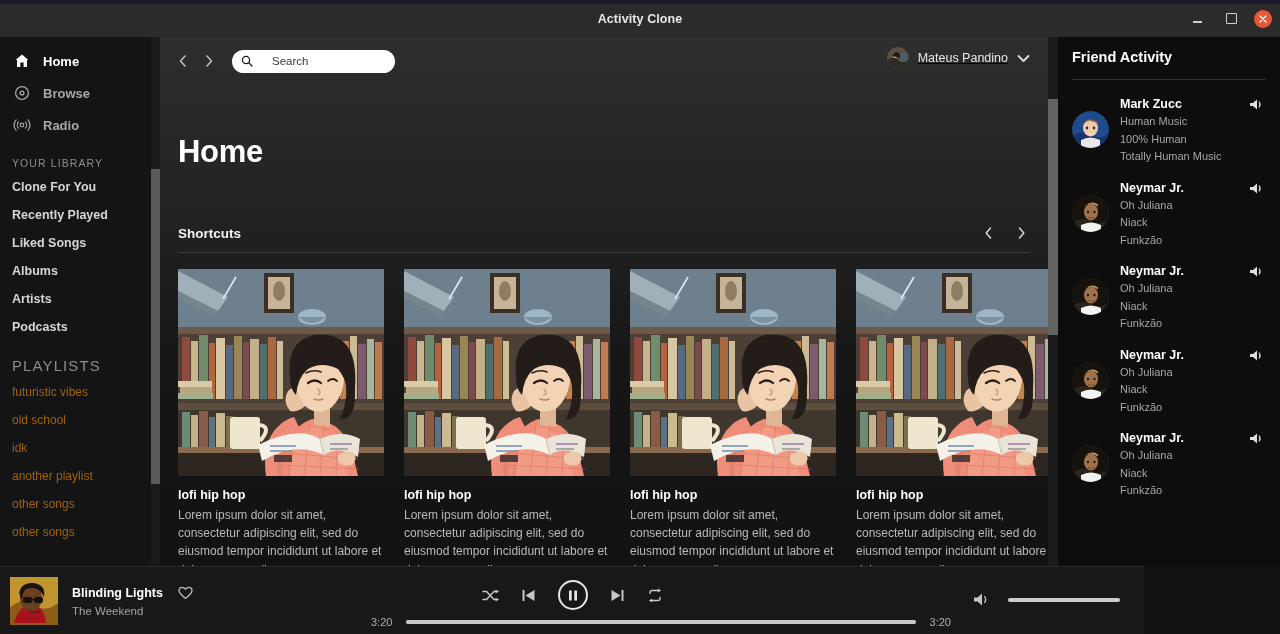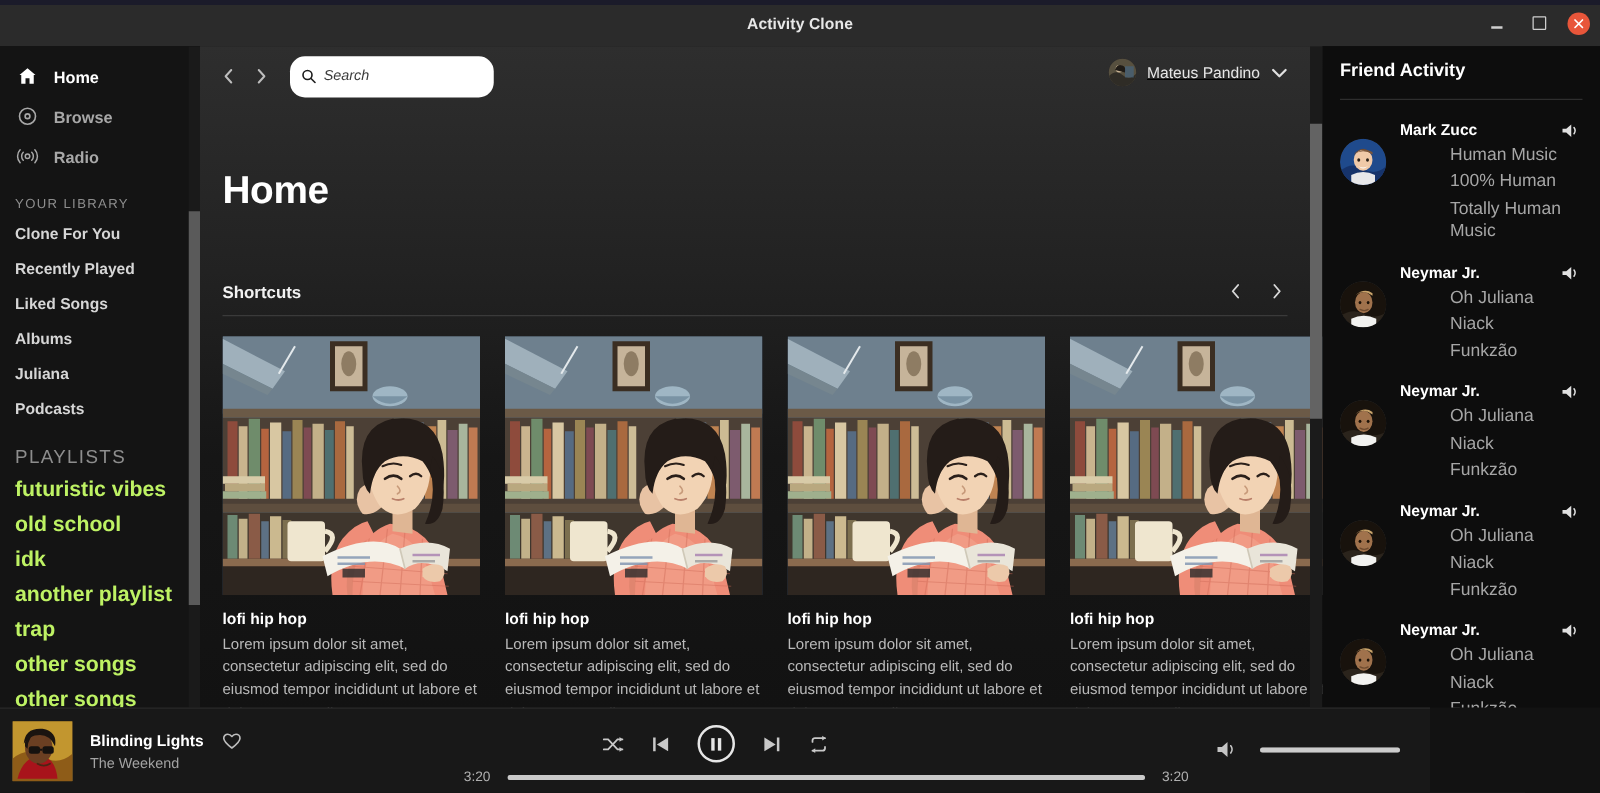--- a/index.html
+++ b/index.html
@@ -72,21 +72,21 @@
     height: 28px; padding-left: 12px; display: flex; align-items: center;
     font-size: 12.5px; color: #d6d6d6; font-weight: bold;
   }
   .pl-head {
     margin: 16px 0 4px 12px;
     font-size: 15px; letter-spacing: 1.1px; color: #8d8d8d;
     text-transform: uppercase;
   }
   .pl-item {
     height: 28px; padding-left: 12px; display: flex; align-items: center;
-    font-size: 17px; color: #bef264; font-weight: bold;
+    font-size: 12px; color: #a16207;
   }
   .sidebar-scrollbar {
     position: absolute; right: 0; top: 0; width: 9px; height: 529px;
     background: #1a1a1a;
   }
   .sidebar-thumb {
     position: absolute; right: 0; top: 132px; width: 9px; height: 315px;
     background: #5a5a5a;
   }
 
@@ -100,23 +100,23 @@
   .topbar {
     position: relative; height: 40px; padding: 8px 0 0 0;
     display: flex; align-items: center;
   }
   .nav-arrows { display: flex; align-items: center; gap: 8px; margin-left: 14px; }
   .arrow-btn { width: 18px; height: 22px; display:flex; align-items:center; justify-content:center; color:#bdbdbd; }
   .arrow-btn svg { display:block; }
 
   .search-pill {
     margin-left: 14px;
-    width: 163px; height: 33px; border-radius: 12px;
+    width: 163px; height: 23px; border-radius: 12px;
     background: #ffffff;
-    display: flex; align-items: center; gap: 6px; padding-left: 9px; font-style: italic;
+    display: flex; align-items: center; gap: 19px; padding-left: 9px;
   }
   .search-pill .mag { color: #1d1d1d; display:flex; }
   .search-text { font-size: 11.5px; color: #3b3b3b; }
 
   .profile {
     position: absolute; right: 28px; top: 8px;
     display: flex; align-items: center; gap: 9px;
     height: 26px;
     text-decoration: underline;
   }
@@ -184,21 +184,21 @@
   .friend {
     display: flex; gap: 11px; margin-top: 17px; position: relative;
   }
   .friend-avatar {
     width: 37px; height: 37px; border-radius: 50%; flex: 0 0 37px;
     overflow: hidden; background: #2a2a2a; margin-top: 14px;
   }
   .friend-avatar svg { display:block; width:100%; height:100%; }
   .friend-info { flex: 1 1 auto; min-width: 0; }
   .friend-name { font-size: 12.5px; font-weight: bold; color: #ffffff; }
-  .friend-line { font-size: 14px; color: #a6a6a6; margin-top: 3px; line-height: 1.32; margin-left: 40px; }
+  .friend-line { font-size: 11px; color: #a6a6a6; margin-top: 3px; line-height: 1.32; }
   .friend-speaker {
     position: absolute; right: 2px; top: 1px; color: #e0e0e0;
     display: flex;
   }
 
   
   .player {
     position: absolute; bottom: 0; left: 0; width: 1144px; height: 68px;
     background: #181818;
     border-top: 1px solid #282828;
@@ -308,29 +308,28 @@
           </svg>
         </span>
         <span>Radio</span>
       </div>
 
       <div class="lib-head">YOUR LIBRARY</div>
       <div class="lib-item">Clone For You</div>
       <div class="lib-item">Recently Played</div>
       <div class="lib-item">Liked Songs</div>
       <div class="lib-item">Albums</div>
-      <div class="lib-item">Juliana</div>
+      <div class="lib-item">Artists</div>
       <div class="lib-item">Podcasts</div>
 
       <div class="pl-head">PLAYLISTS</div>
       <div class="pl-item">futuristic vibes</div>
       <div class="pl-item">old school</div>
       <div class="pl-item">idk</div>
       <div class="pl-item">another playlist</div>
-      <div class="pl-item">trap</div>
       <div class="pl-item">other songs</div>
       <div class="pl-item">other songs</div>
 
       <div class="sidebar-scrollbar">
         <div class="sidebar-thumb"></div>
       </div>
     </div>
 
     <div class="center">
 

